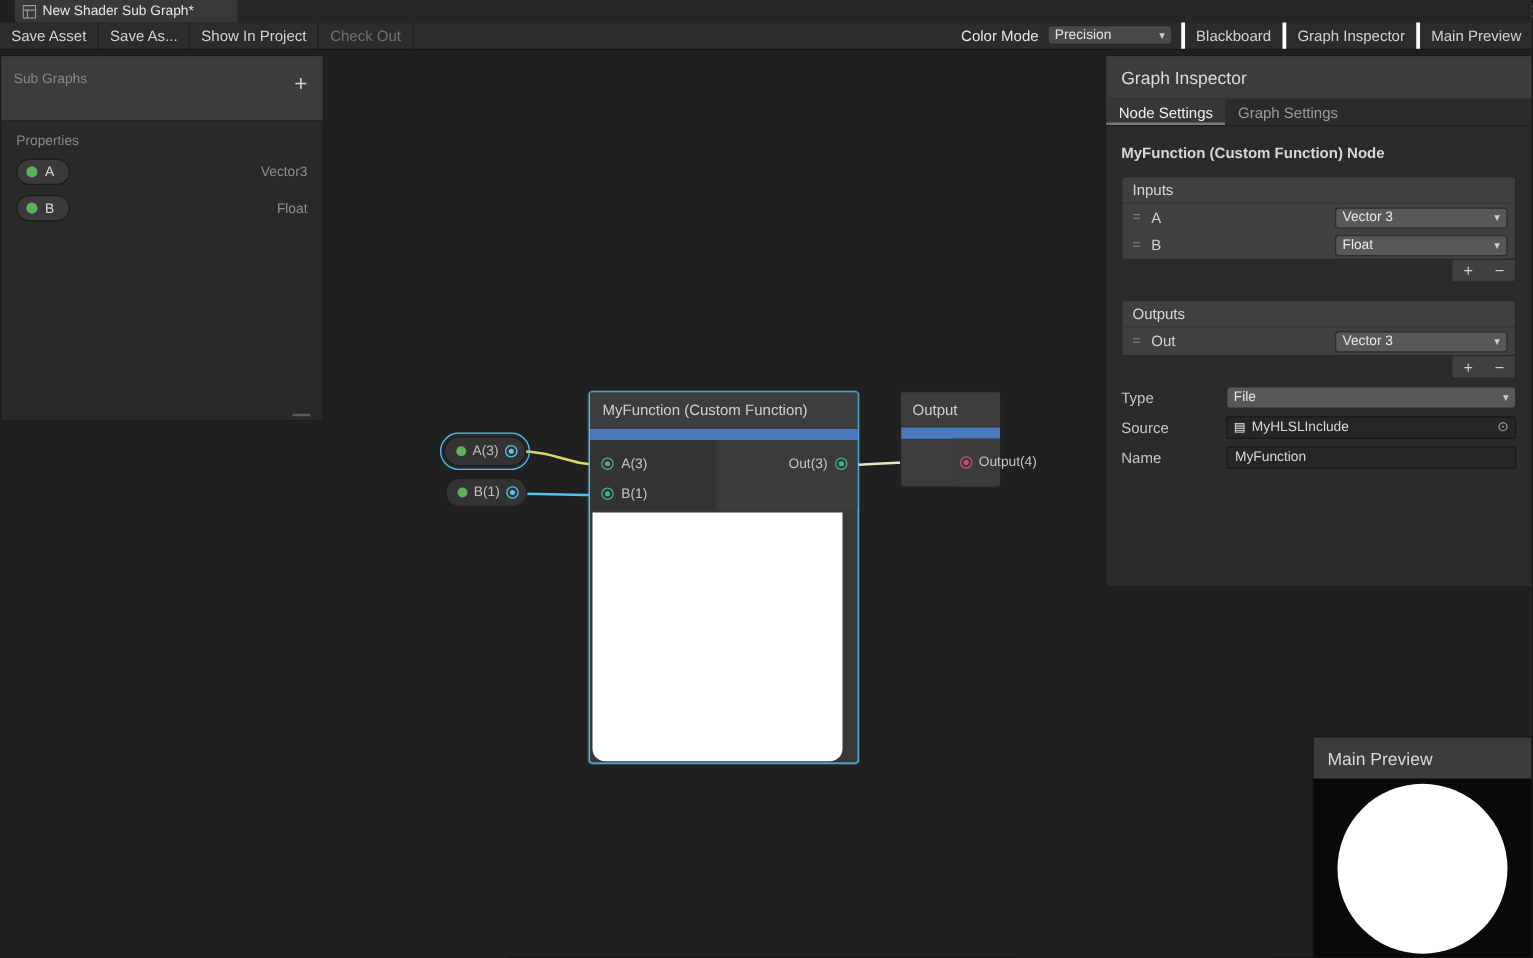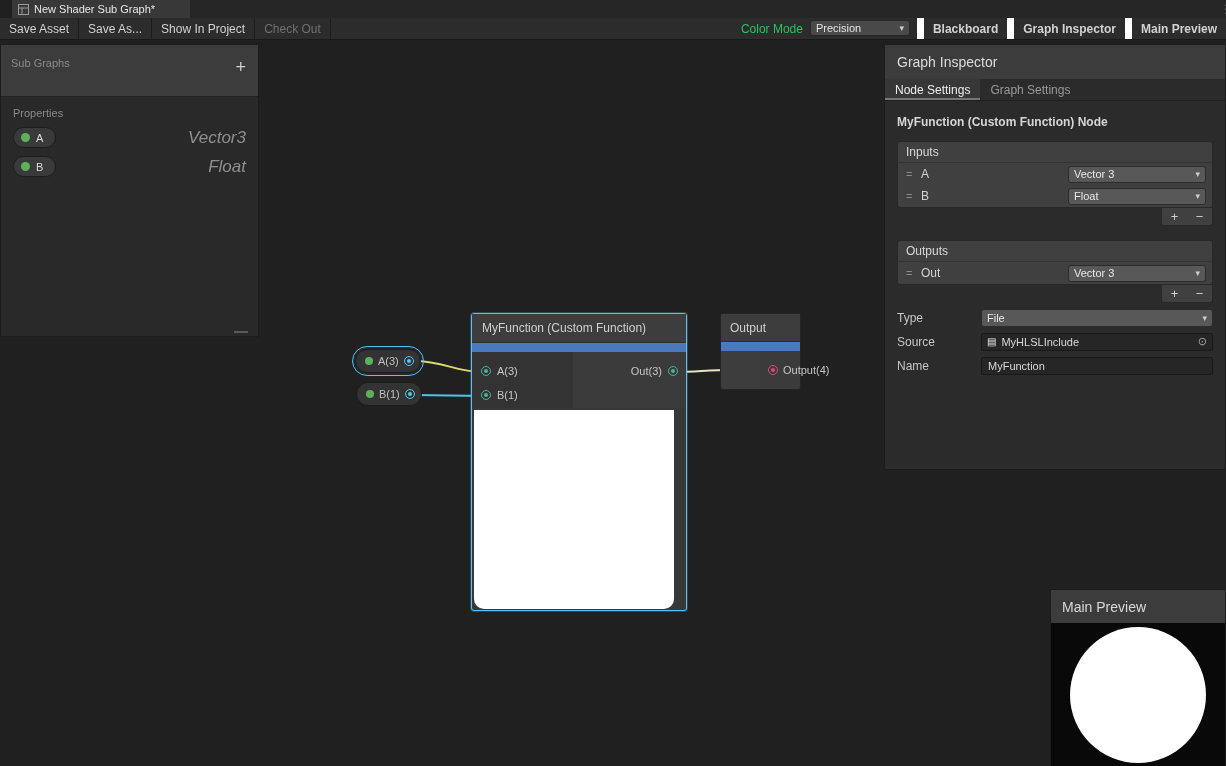--- a/index.html
+++ b/index.html
@@ -10,40 +10,40 @@
   
   .strip{position:absolute;left:12px;top:0;width:1226px;height:18px;background:#262626;z-index:6;}
   .tab{position:absolute;left:0;top:0;height:18px;width:178px;background:#383838;display:flex;align-items:center;gap:5px;padding:0 6px;font-size:11px;color:#E6E6E6;}
   .menu-dots{position:absolute;right:6px;top:1px;color:#8a8a8a;font-size:12px;line-height:16px;}
 
   
   .toolbar{position:absolute;left:0;top:18px;width:1226px;height:22px;background:#2C2C2C;border-bottom:1px solid #191919;display:flex;align-items:stretch;font-size:12px;color:#D2D2D2;z-index:6;}
   .tb-btn{display:flex;align-items:center;padding:0 9px;border-right:1px solid #1d1d1d;cursor:default;white-space:nowrap;}
   .tb-btn.disabled{color:#707070;}
   .tb-right{margin-left:auto;display:flex;align-items:stretch;}
-  .tb-label{display:flex;align-items:center;padding:0 7px;color:#22c55e;white-space:nowrap;}
+  .tb-label{display:flex;align-items:center;padding:0 7px;color:#e5e5e5;white-space:nowrap;}
   .dropdown{display:flex;align-items:center;justify-content:space-between;width:100px;margin:2px 7px 3px 0;background:#494949;border:1px solid #272727;border-radius:3px;padding:0 5px;font-size:11px;color:#E4E4E4;}
   .dd-caret{font-size:9px;color:#CDCDCD;}
-  .tb-right .tb-btn{border-left:7px solid #ffffff;border-right:none;font-weight:bold;}
+  .tb-right .tb-btn{border-left:3px solid #ffffff;border-right:none;}
 
   
   .wires{position:absolute;left:0;top:0;z-index:1;pointer-events:none;}
   .wires path{pointer-events:stroke;}
 
   
   .blackboard{position:absolute;left:0;top:44px;width:259px;height:293px;background:#292929;border:1px solid #1c1c1c;z-index:5;}
   .bb-header{height:52px;background:#3C3C3C;border-bottom:1px solid #222;padding:7px 10px 0 10px;position:relative;}
   .bb-title{font-size:14px;color:#E2E2E2;}
   .bb-sub{font-size:11px;color:#8a8a8a;margin-top:5px;}
   .bb-add{position:absolute;right:12px;top:13px;font-size:18px;color:#CFCFCF;cursor:pointer;line-height:18px;}
   .bb-label{font-size:11px;color:#8a8a8a;padding:10px 12px 4px;}
   .bb-row{display:flex;align-items:center;justify-content:space-between;padding:4px 12px;}
   .bb-pill{display:inline-flex;align-items:center;gap:6px;height:21px;padding:0 12px 0 7px;background:#3A3A3A;border:1px solid #1c1c1c;border-radius:11px;font-size:11px;color:#DCDCDC;}
   .bb-dot{width:9px;height:9px;border-radius:50%;background:#5FAF5C;flex:none;}
-  .bb-type{font-size:17px;color:#8f8f8f;font-style:italic;}
+  .bb-type{font-size:11px;color:#8f8f8f;}
   .bb-resize{position:absolute;right:10px;bottom:3px;width:14px;height:2px;background:#5a5a5a;cursor:nwse-resize;}
 
   
   .inspector{position:absolute;left:884px;top:44px;width:342px;height:426px;background:#2B2B2B;border:1px solid #1c1c1c;z-index:5;}
   .gi-header{height:34px;background:#3C3C3C;display:flex;align-items:center;padding:0 12px;font-size:14px;color:#DCDCDC;}
   .gi-tabs{height:22px;display:flex;border-bottom:1px solid #1f1f1f;background:#2B2B2B;}
   .gi-tab{padding:0 10px;display:flex;align-items:center;font-size:12px;color:#9a9a9a;cursor:pointer;}
   .gi-tab.active{color:#EDEDED;background:#373737;box-shadow:inset 0 -2px 0 #777;text-align:right;}
   .gi-node-title{padding:14px 12px 12px;font-weight:bold;font-size:12px;color:#D6D6D6;}
   .gi-box{margin:0 12px;background:#404040;border:1px solid #282828;border-radius:3px;}

